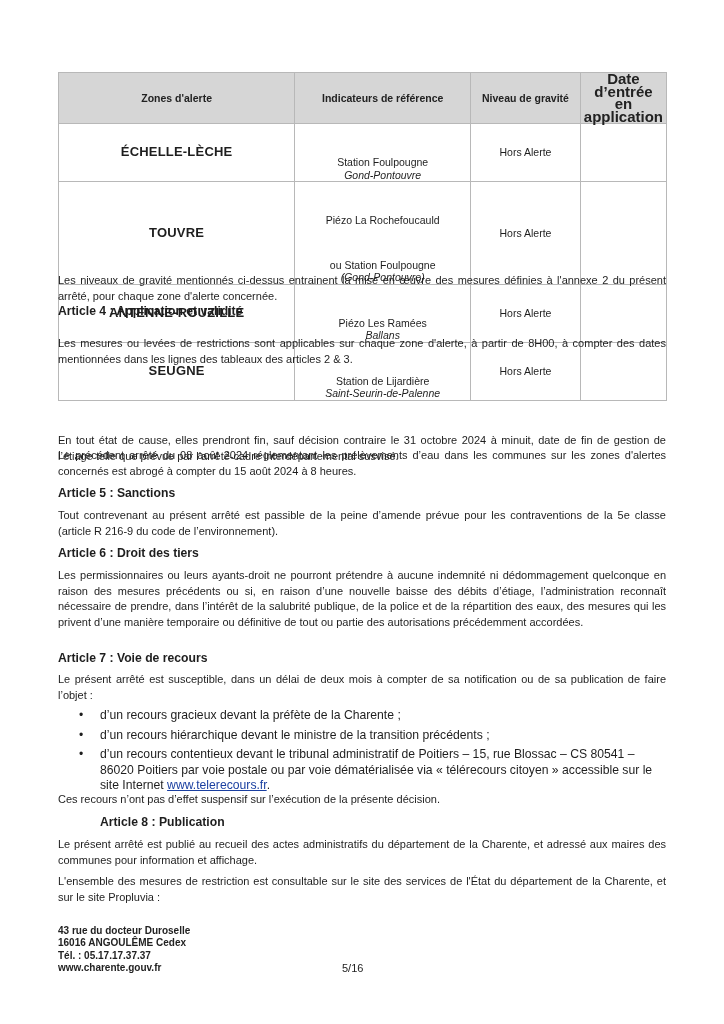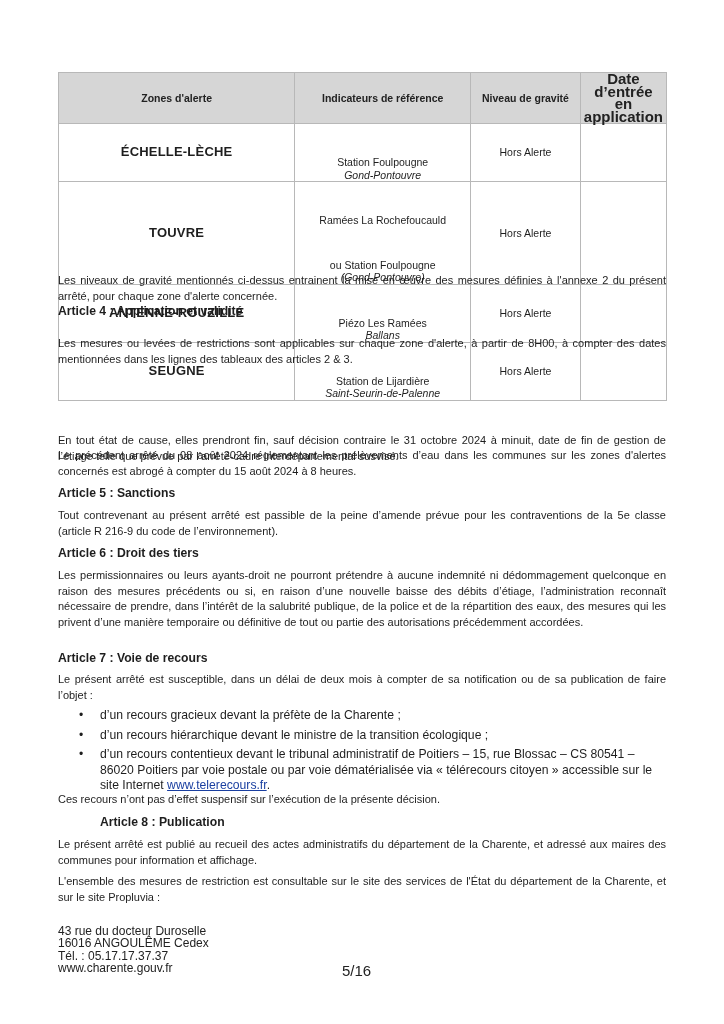--- a/index.html
+++ b/index.html
@@ -22,22 +22,22 @@
     .body-text { position: absolute; left: 58px; width: 608px; font-size: 11px; line-height: 15.6px; }
     .body-text p { margin: 0; text-align: justify; }
     .body-text p.last-left { text-align-last: left; }
     .heading { font-weight: bold; font-size: 12.2px; position: absolute; left: 58px; }
     ul.bullets { position: absolute; left: 58px; width: 608px; margin: 0; padding: 0; list-style: none;
       font-size: 12.2px; line-height: 15.6px; }
     ul.bullets li { position: relative; padding-left: 42px; margin-bottom: 4px; }
     ul.bullets li .bullet { position: absolute; left: 21px; top: 0; }
     a.link { color: #1a3fa0; text-decoration: underline; }
 
-    .footer { position: absolute; left: 58px; top: 925px; font-size: 12px; line-height: 12.3px; color: #222; }
-    .page-num { position: absolute; left: 342px; top: 962px; font-size: 15px; color: #222; }
+    .footer { position: absolute; left: 58px; top: 925px; font-size: 10px; line-height: 12.3px; color: #222; font-weight: bold; }
+    .page-num { position: absolute; left: 342px; top: 962px; font-size: 11px; color: #222; }
   </style>
 </head>
 <body>
 
 <div class="page">
 
   <table class="alert-table">
     <thead>
       <tr>
         <th class="c1">Zones d'alerte</th>
@@ -52,21 +52,21 @@
         <td>
           <span class="norm">Station Foulpougne</span>
           <span class="ital">Gond-Pontouvre</span>
         </td>
         <td>Hors Alerte</td>
         <td></td>
       </tr>
       <tr class="r2">
         <td class="zone">TOUVRE</td>
         <td>
-          <span class="norm">Ramées La Rochefoucauld</span>
+          <span class="norm">Piézo La Rochefoucauld</span>
           <span class="norm">ou Station Foulpougne</span>
           <span class="ital">(Gond-Pontouvre)</span>
         </td>
         <td>Hors Alerte</td>
         <td></td>
       </tr>
       <tr class="r3">
         <td class="zone">ANTENNE-ROUZILLE</td>
         <td>
           <span class="norm">Piézo Les Ramées</span>
@@ -116,21 +116,21 @@
   <div class="body-text" style="top:672px;">
     <p class="last-left">Le présent arrêté est susceptible, dans un délai de deux mois à compter de sa notification ou de sa publication de faire l’objet :</p>
   </div>
   <ul class="bullets" style="top:708px;">
     <li>
       <span class="bullet">•</span>
       <span>d’un recours gracieux devant la préfète de la Charente ;</span>
     </li>
     <li>
       <span class="bullet">•</span>
-      <span>d’un recours hiérarchique devant le ministre de la transition écologique ;</span>
+      <span>d’un recours hiérarchique devant le ministre de la transition précédents ;</span>
     </li>
     <li>
       <span class="bullet">•</span>
       <span>d’un recours contentieux devant le tribunal administratif de Poitiers – 15, rue Blossac – CS 80541 – 86020 Poitiers par voie postale ou par voie dématérialisée via « télérecours citoyen » accessible sur le site Internet </span><a class="link">www.telerecours.fr</a><span>.</span>
     </li>
   </ul>
   <div class="body-text" style="top:792px;">
     <p>Ces recours n’ont pas d’effet suspensif sur l’exécution de la présente décision.</p>
   </div>
 

